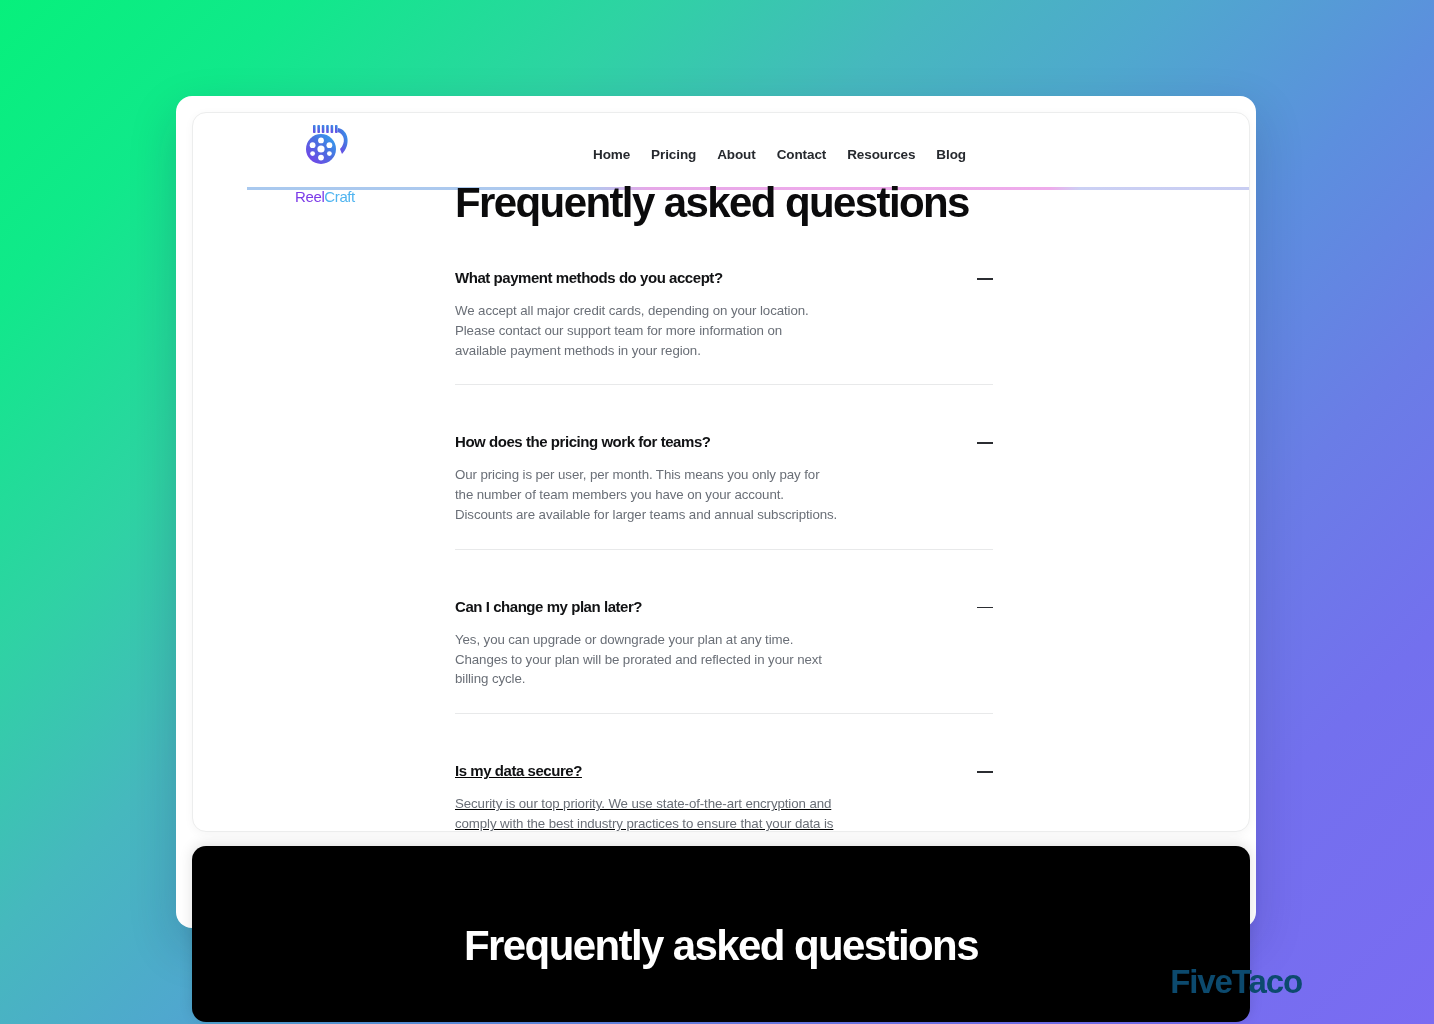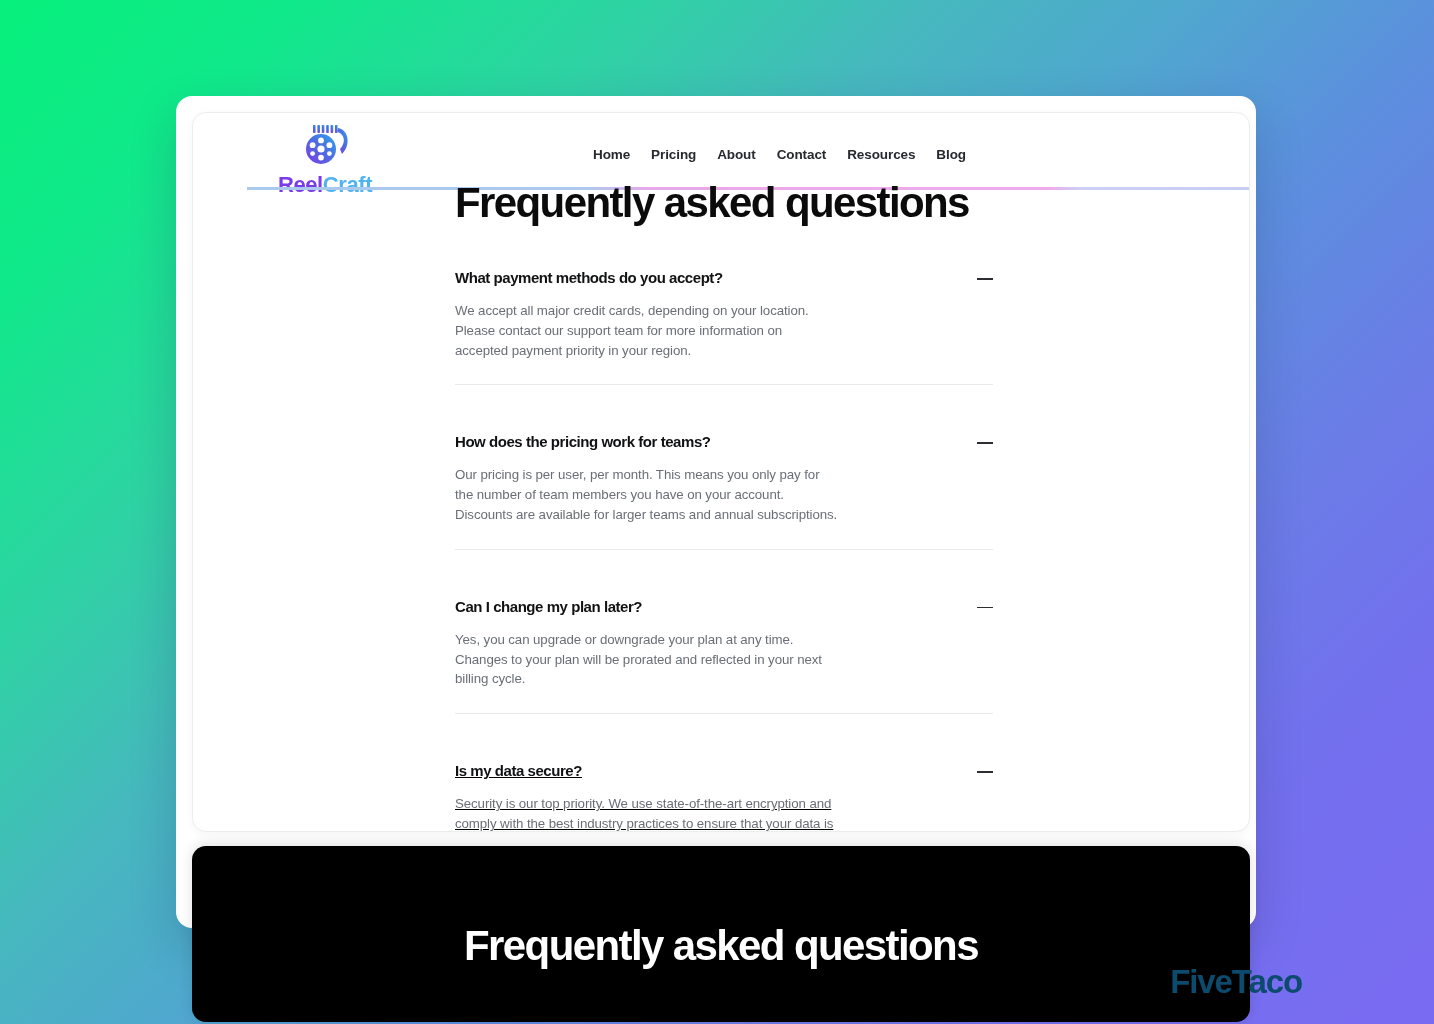--- a/index.html
+++ b/index.html
@@ -53,25 +53,25 @@
     width:1058px; height:76px;
   }
   .brand {
     position:absolute;
     left:62px; top:8px;
     width:140px;
     text-align:center;
   }
   .brand-mark { width:64px; height:52px; margin:0 auto; display:block; }
   .brand-word {
-    font-size:22px;
-    font-weight:700;
+    font-size:15px;
+    font-weight:400;
     letter-spacing:-0.4px;
     line-height:1;
-    margin-top:1px;
+    margin-top:16px;
   }
   .brand-word .w1 { color:#7C3BE8; }
   .brand-word .w2 { color:#4FB4F0; }
 
   .nav {
     position:absolute;
     left:400px; top:34px;
     width:620px;
     display:flex;
     align-items:center;
@@ -252,21 +252,21 @@
     <div id="faq-list">
 
       <div class="faq-item">
         <div class="faq-head">
           <span class="faq-q">What payment methods do you accept?</span>
           <span class="faq-toggle"></span>
         </div>
         <div class="faq-a">
           <div>We accept all major credit cards, depending on your location.</div>
           <div>Please contact our support team for more information on</div>
-          <div>accepted payment priority in your region.</div>
+          <div>available payment methods in your region.</div>
         </div>
       </div>
 
       <div class="faq-item">
         <div class="faq-head">
           <span class="faq-q">How does the pricing work for teams?</span>
           <span class="faq-toggle"></span>
         </div>
         <div class="faq-a">
           <div>Our pricing is per user, per month. This means you only pay for</div>

